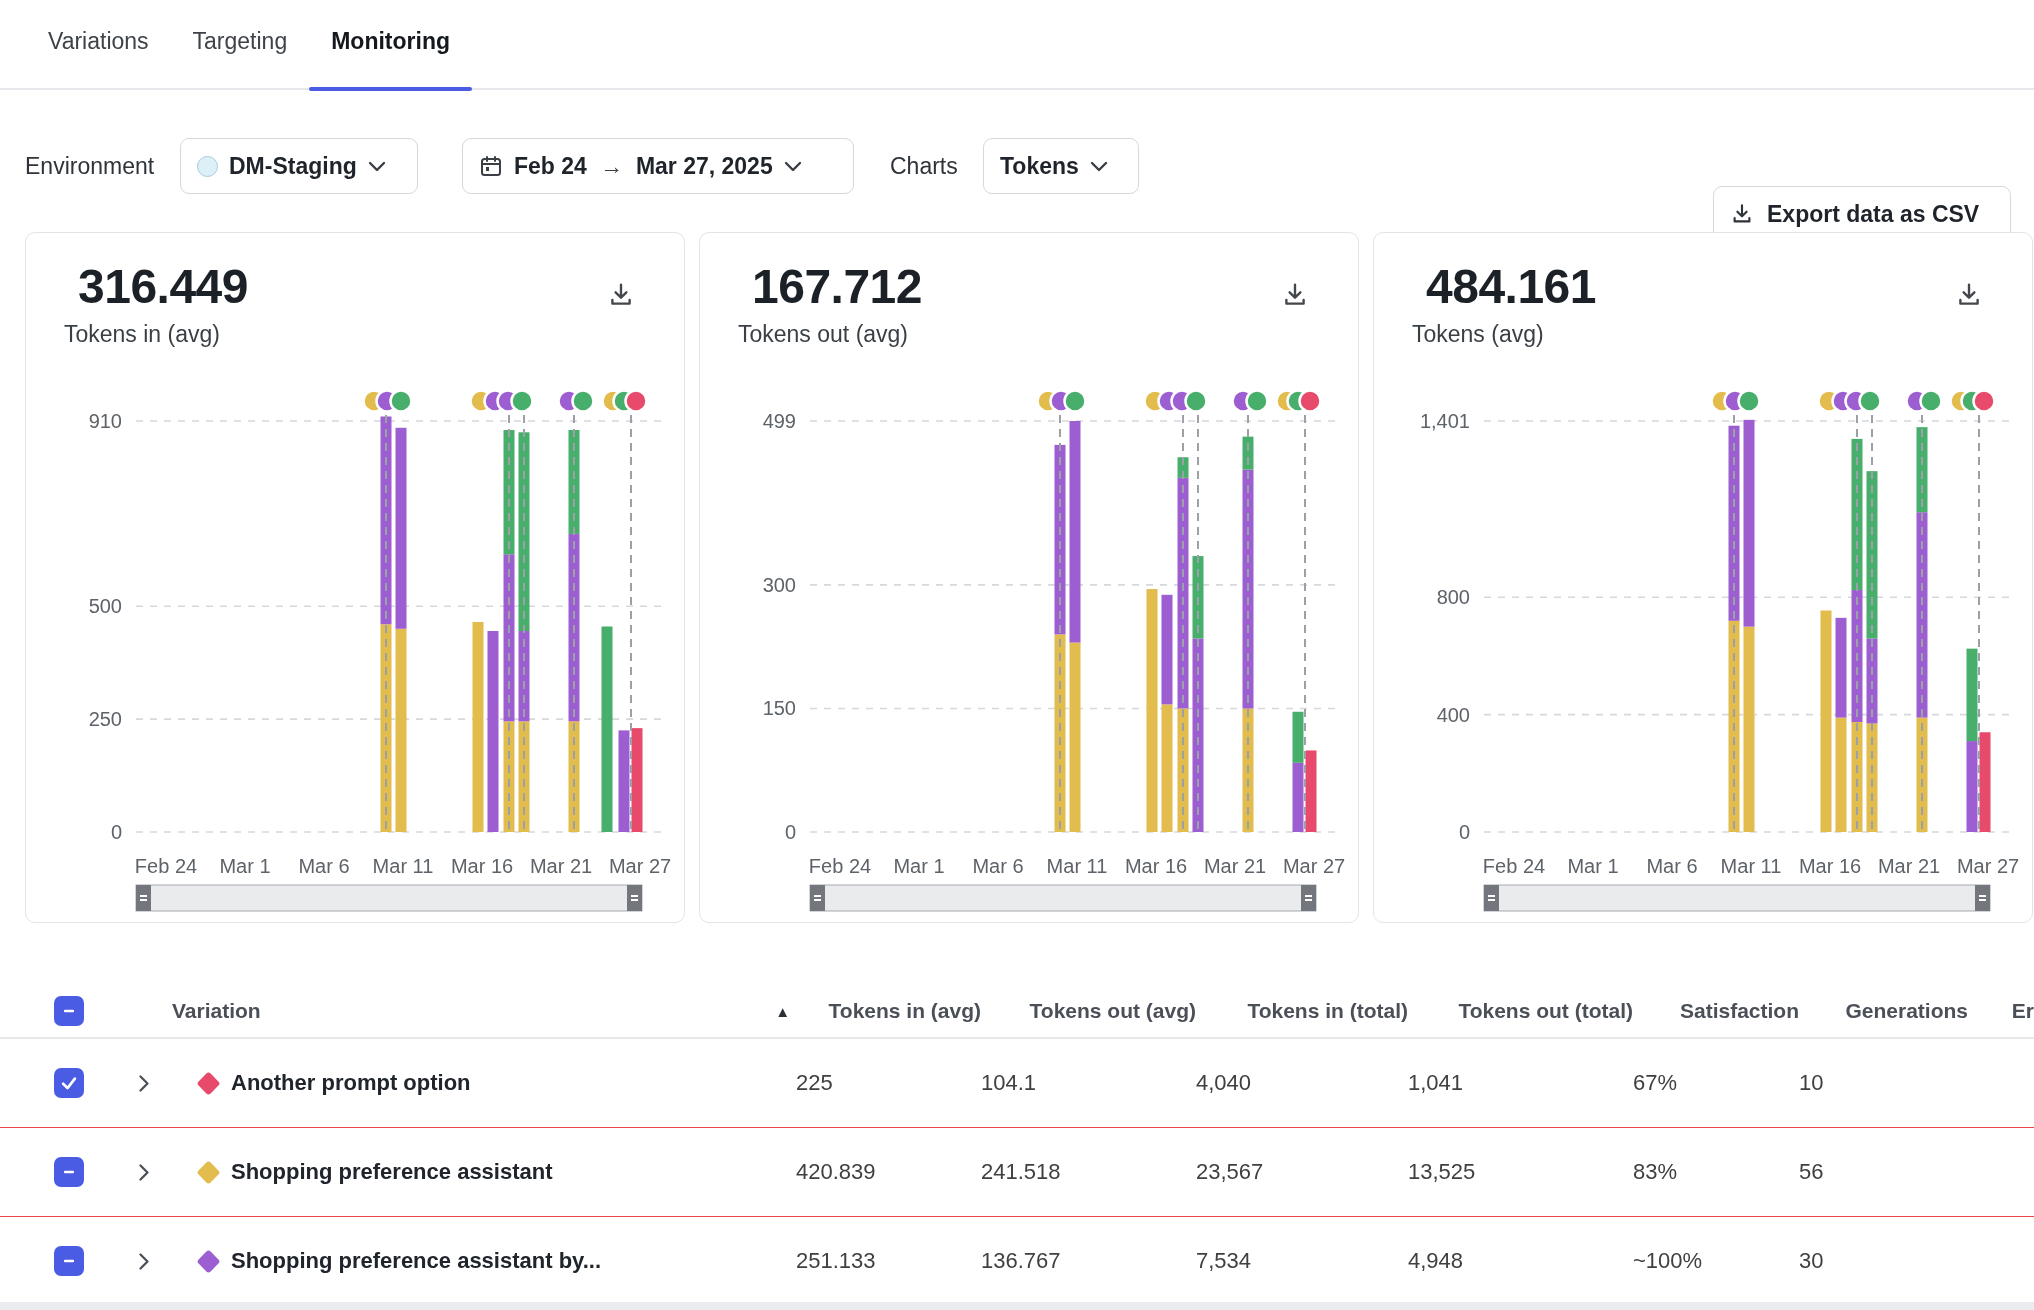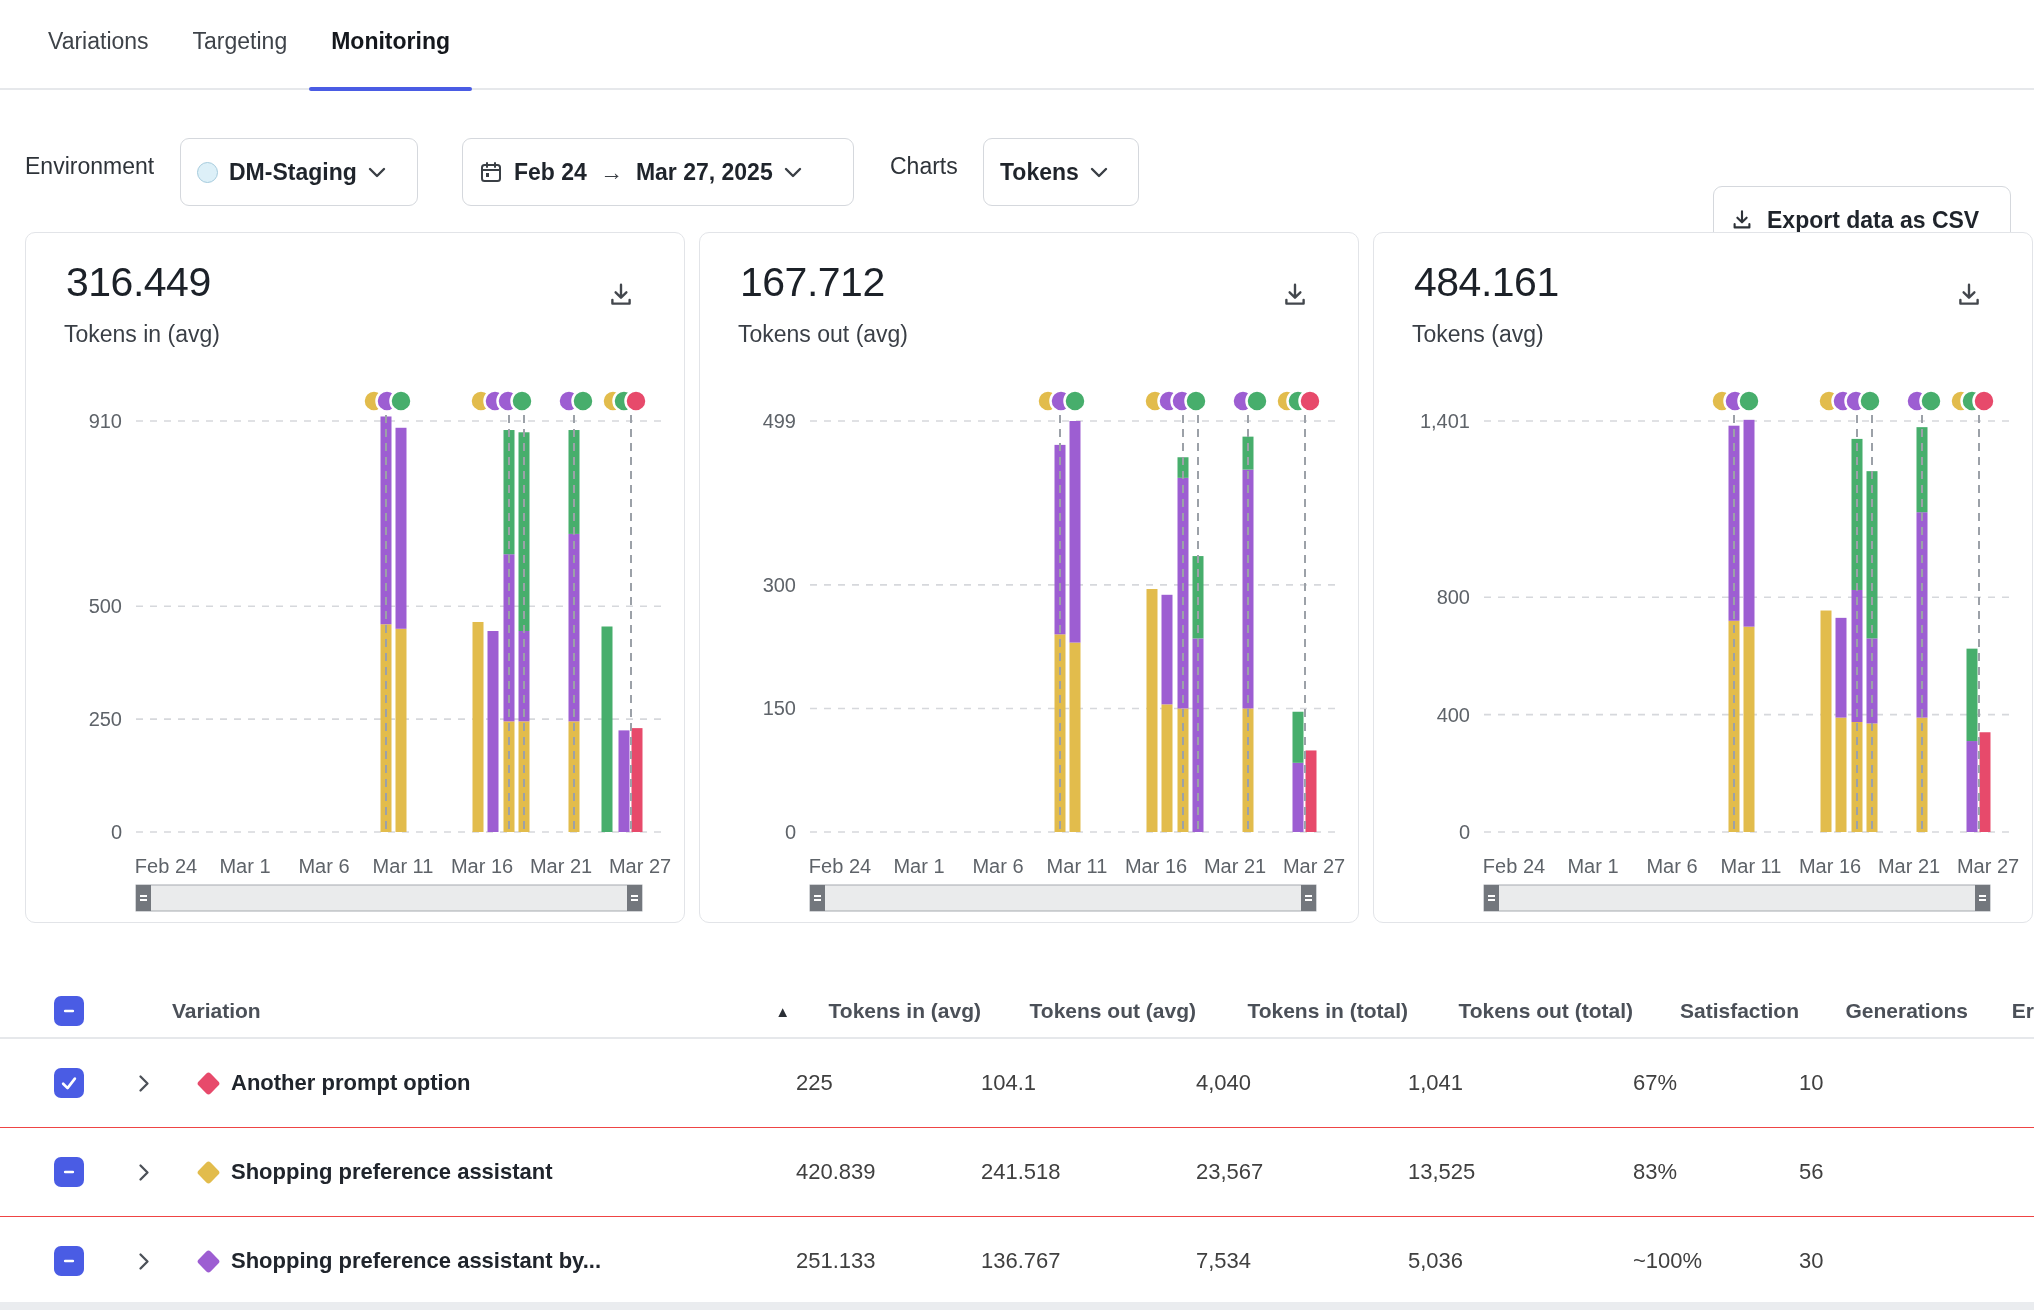--- a/index.html
+++ b/index.html
@@ -11,33 +11,33 @@
           border-bottom:2px solid #E6E8EB;box-sizing:content-box;}
   .tab{position:relative;background:none;border:none;cursor:pointer;
        font-family:inherit;font-size:23px;color:#3E4349;padding:4px 22px 34px;}
   .tab.active{color:#15181D;font-weight:700;}
   .tab.active::after{content:"";position:absolute;left:0;right:0;bottom:-2px;height:4px;
        background:#4A5CE4;border-radius:2px;}
 
   
   .filters{position:absolute;top:138px;left:0;width:2034px;height:56px;}
   .flabel{position:absolute;font-size:23px;color:#2E3339;line-height:56px;}
-  .ctrl{position:absolute;top:0;height:68px;display:flex;align-items:center;gap:11px;
+  .ctrl{position:absolute;top:0;height:56px;display:flex;align-items:center;gap:11px;
         background:#fff;border:1.5px solid #D5D8DD;border-radius:9px;cursor:pointer;
         font-family:inherit;font-size:23px;color:#1F242B;padding:0 16px;box-sizing:border-box;}
   .ctrl b{font-weight:700;}
   .envdot{width:19px;height:19px;border-radius:50%;background:#DDF0F8;border:1.5px solid #A5CBDD;display:inline-block;}
   .datearrow{color:#3A3F45;font-size:23px;padding:0 2px;}
   .exportbtn{font-weight:700;gap:13px;margin-top:48px;}
 
   
   .cards{position:absolute;top:232px;left:25px;display:flex;gap:14px;}
   .card{position:relative;width:660px;height:691px;background:#fff;border:1.5px solid #E2E4E8;
         border-radius:10px;box-sizing:border-box;}
-  .cnum{position:absolute;left:40px;top:26px;font-size:41px;font-weight:400;color:#1C2128;letter-spacing:-0.5px;}
+  .cnum{position:absolute;left:52px;top:26px;font-size:48px;font-weight:700;color:#1C2128;letter-spacing:-0.5px;}
   .csub{position:absolute;left:38px;top:88px;font-size:23px;color:#3A3F46;}
   .dlbtn{position:absolute;right:46px;top:46px;width:34px;height:34px;border:none;background:none;cursor:pointer;padding:0;}
   .chartsvg{position:absolute;left:0;top:0;}
   .grid{stroke:#D6D8DC;stroke-width:1.6;stroke-dasharray:7 7;}
   .guide{stroke:#9CA1A8;stroke-width:2;stroke-dasharray:8 6;}
   .ylab,.xlab{font-family:"Liberation Sans",sans-serif;font-size:20px;fill:#5E6369;}
 
   
   .table{position:absolute;top:985px;left:0;width:2034px;}
   .trow{display:grid;grid-template-columns:116px 56px 624px 185px 215px 212px 225px 166px 169px 66px;
@@ -399,21 +399,21 @@
             <path d="M2.5 2.5 L9.5 9.5 L2.5 16.5" fill="none" stroke="#4C5158" stroke-width="2.3" stroke-linecap="round" stroke-linejoin="round"></path>
           </svg>
         </button>
         <div class="namecell">
           <span class="diamond" style="background: rgb(157, 94, 210);"></span>
           <span class="vname">Shopping preference assistant by...</span>
         </div>
         <div class="vnum">251.133</div>
         <div class="vnum">136.767</div>
         <div class="vnum">7,534</div>
-        <div class="vnum">5,036</div>
+        <div class="vnum">4,948</div>
         <div class="vnum">~100%</div>
         <div class="vnum">30</div>
         <div></div>
       </div>
     </div>
 
   <div class="bottomstrip"></div>
 </div>
 
 </body></html>

